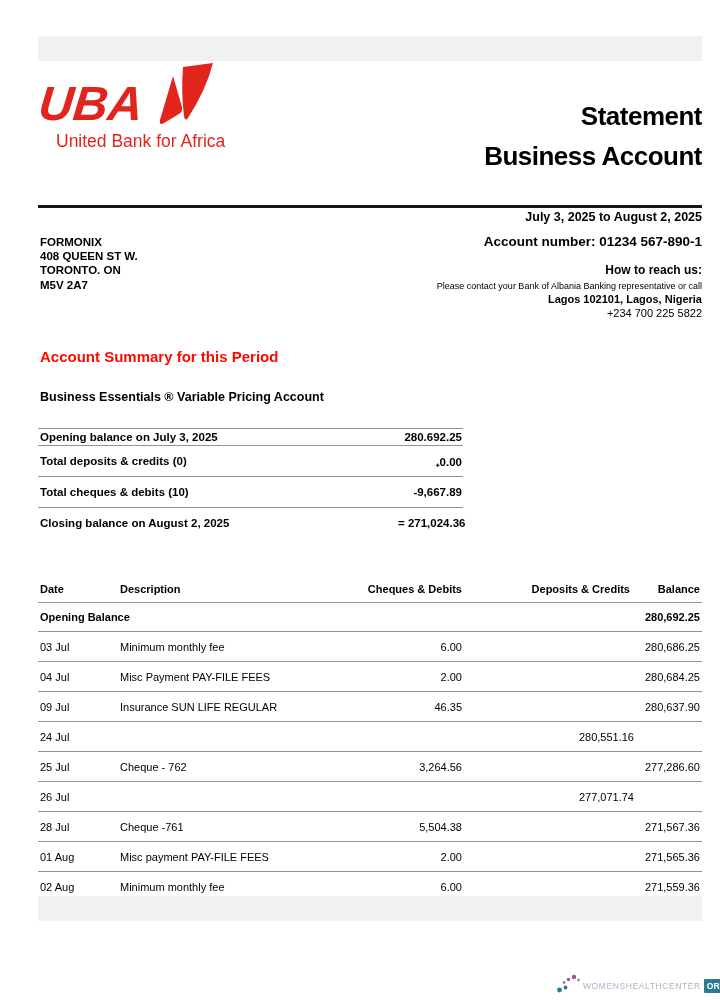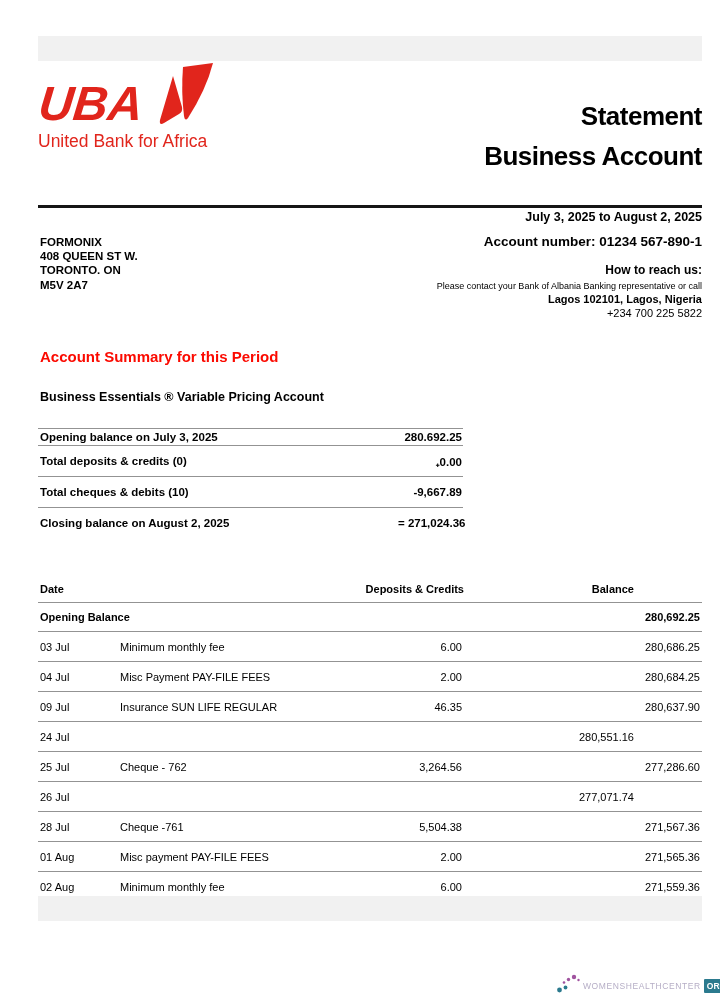--- a/index.html
+++ b/index.html
@@ -6,21 +6,21 @@
   .page{position:relative;width:720px;height:1000px;background:#fff;overflow:hidden;
         font-family:"Liberation Sans",sans-serif;color:#000;}
   .gbar{position:absolute;left:38px;width:664px;height:25px;background:#f1f1f1;}
   .gbar-top{top:36px;}
   .gbar-bottom{top:896px;}
 
   
   .uba-text{position:absolute;left:36px;top:76px;font-size:48px;font-weight:bold;font-style:italic;
             color:var(--brand-red,#e1251c);transform:skewX(-6deg);transform-origin:left bottom;white-space:nowrap;}
   .uba-symbol{position:absolute;left:157px;top:62px;}
-  .uba-tagline{position:absolute;left:38px;top:131px;font-size:17.5px;color:var(--brand-red,#e1251c);white-space:nowrap;}
+  .uba-tagline{position:absolute;left:56px;top:131px;font-size:17.5px;color:var(--brand-red,#e1251c);white-space:nowrap;}
 
   .doc-title{position:absolute;top:96px;right:18px;text-align:right;font-size:26px;font-weight:bold;
              line-height:40px;letter-spacing:-0.5px;white-space:nowrap;}
 
   .rule-thick{position:absolute;left:38px;top:205px;width:664px;height:3px;background:#161616;}
   .period{position:absolute;top:210px;right:18px;font-size:12.5px;font-weight:bold;white-space:nowrap;}
 
   .customer{position:absolute;left:40px;top:235px;font-size:11.5px;font-weight:bold;line-height:14.2px;white-space:nowrap;}
 
   .right-block{position:absolute;right:18px;top:234px;text-align:right;white-space:nowrap;}
@@ -121,20 +121,24 @@
       <div class="summary-row">
     <span class="summary-label">Closing balance on August 2, 2025</span>
     <span></span>
     <span class="summary-value">= 271,024.36</span>
   </div>
     </div>
 
   <div class="activity-table">
     <div class="arow a-header">
       <span class="c-date">Date</span>
+      <span class="c-desc">
+        <span>Description</span>
+        <span class="amt">Cheques &amp; Debits</span>
+      </span>
       <span class="c-dep">Deposits &amp; Credits</span>
       <span class="c-bal">Balance</span>
     </div>
     <div class="arow a-opening">
       <span class="c-label">Opening Balance</span>
       <span class="c-dep"></span>
       <span class="c-bal">280,692.25</span>
     </div>
     <div id="activity-rows">
         <div class="arow a-data">

